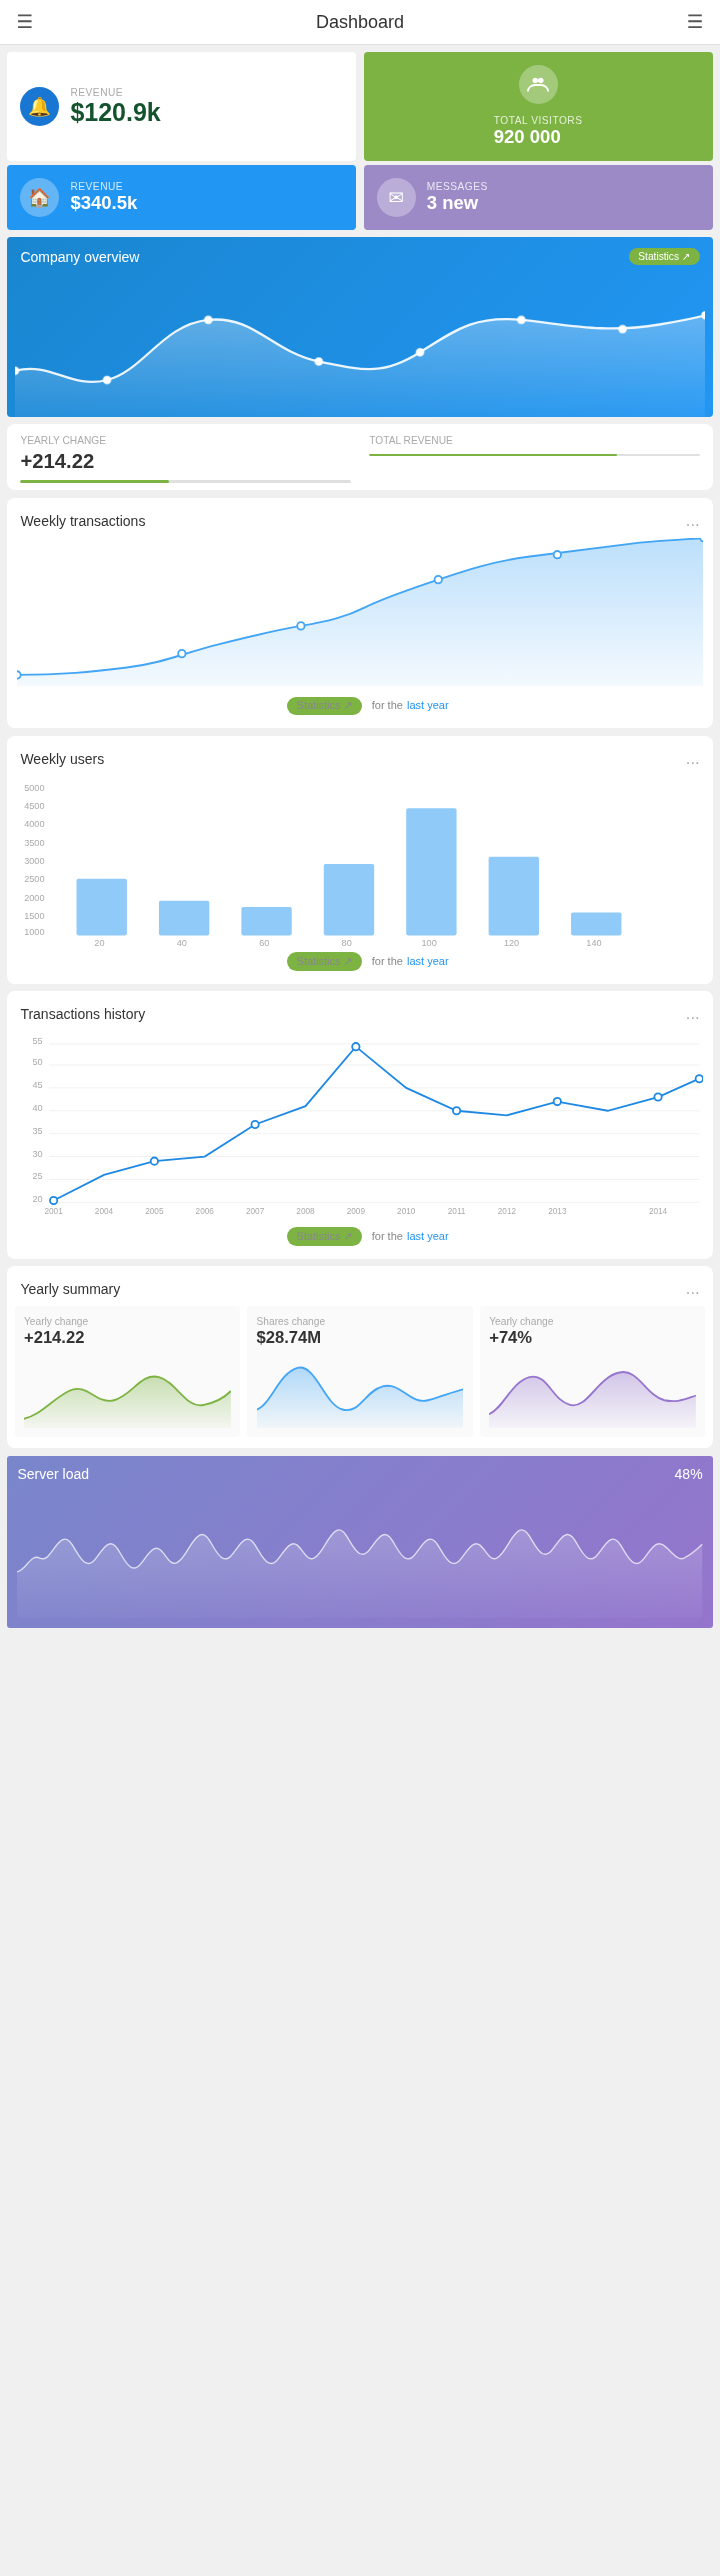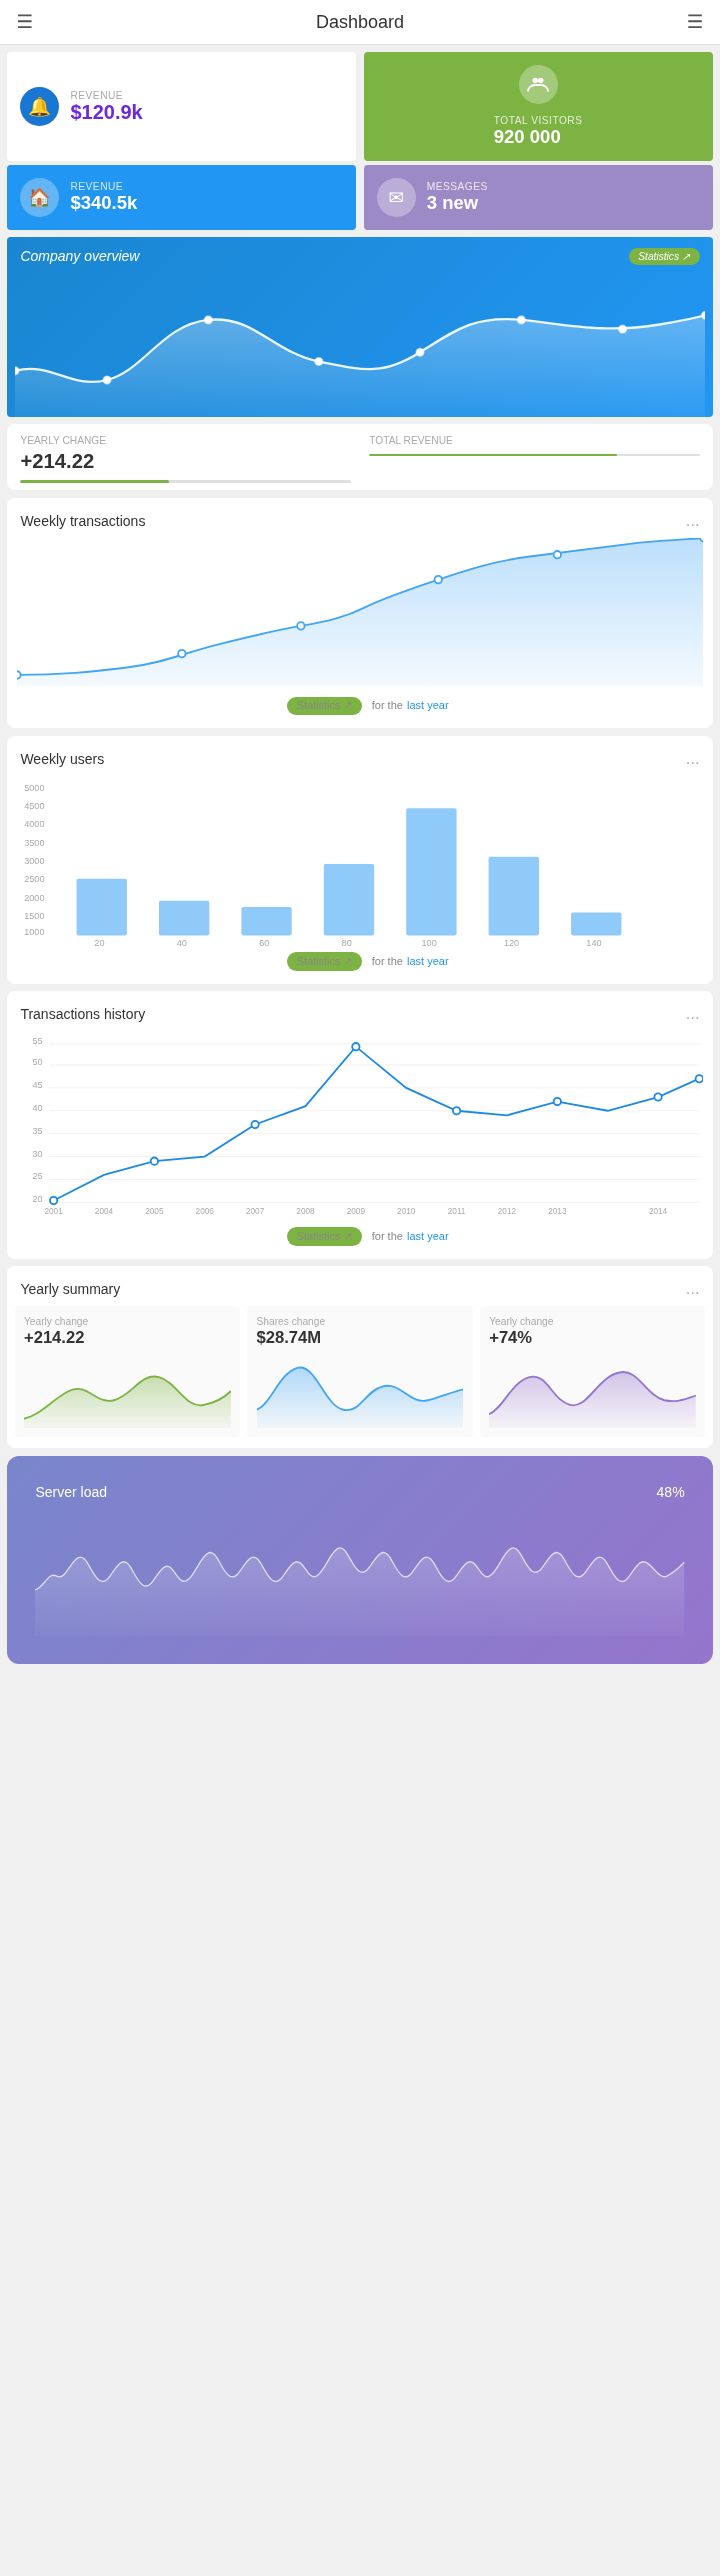--- a/index.html
+++ b/index.html
@@ -43,21 +43,21 @@
       display: flex; align-items: center; justify-content: center;
       font-size: 18.5px;
     }
     .stat-icon.blue-icon { background: #1976d2; color: #fff; }
     .stat-icon.white-icon { background: rgba(255,255,255,0.3); color: #fff; }
     .stat-info { flex: 1; }
     .stat-label { font-size: 10.2px; color: #aaa; text-transform: uppercase; letter-spacing: 0.5px; }
     .stat-card.green .stat-label,
     .stat-card.blue .stat-label,
     .stat-card.purple .stat-label { color: rgba(255,255,255,0.8); }
-    .stat-value { font-size: 20px; font-weight: 600; color: #6d28d9; }
+    .stat-value { font-size: 25px; font-weight: 600; color: #14532d; }
     .stat-card.green .stat-value,
     .stat-card.blue .stat-value,
     .stat-card.purple .stat-value { color: #fff; font-size: 18.5px; }
 
     
     .stats-row2 {
       display: flex;
       gap: 7.4px;
       background: #f0f0f0;
       padding: 0 7.4px 7.4px 7.4px;
@@ -76,22 +76,22 @@
       background: linear-gradient(135deg, #1a86d0 0%, #2196f3 100%);
       color: #fff;
       padding: 0;
       margin: 0 7.4px 7.4px 7.4px;
       border-radius: 3.7px;
       overflow: hidden;
     }
     .overview-header {
       display: flex;
       justify-content: space-between;
+      align-items: center;
       padding: 11px 13px 3.7px 13px;
-      font-style: italic;
     }
     .overview-title { font-size: 14px; font-weight: 500; color: #fff; }
     .stats-badge {
       background: #7cb342;
       color: #fff;
       font-size: 10.2px;
       padding: 2.8px 9.2px;
       border-radius: 11px;
       cursor: pointer;
     }
@@ -151,22 +151,22 @@
       padding: 9.2px;
     }
     .ys-metric-label { font-size: 10.2px; color: #aaa; margin-bottom: 1.8px; }
     .ys-metric-value { font-size: 16.6px; font-weight: 600; color: #333; }
     .ys-chart { height: 74px; margin-top: 5.5px; }
 
     
     .server-load {
       background: linear-gradient(135deg, #7986cb 0%, #9575cd 100%);
       margin: 0 7.4px 7.4px 7.4px;
-      border-radius: 12px;
-      padding: 28px;
+      border-radius: 3px;
+      padding: 10px;
       color: #fff;
     }
     .server-load-header {
       display: flex;
       justify-content: space-between;
       margin-bottom: 7.4px;
     }
     .server-load-title { font-size: 14px; font-weight: 500; }
     .server-load-percent { font-size: 14px; font-weight: 400; }
 

